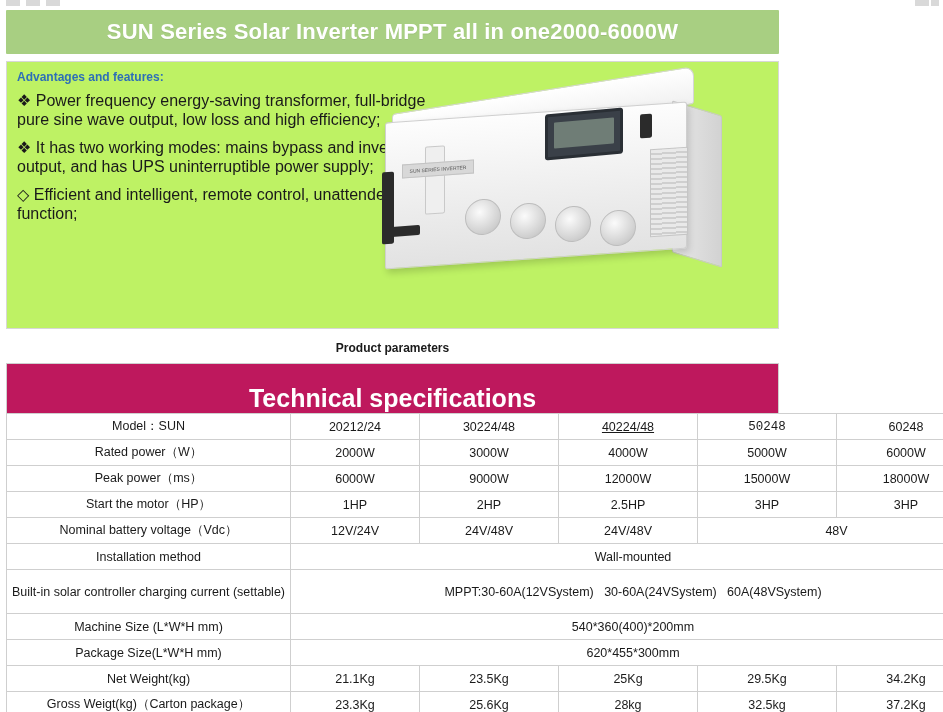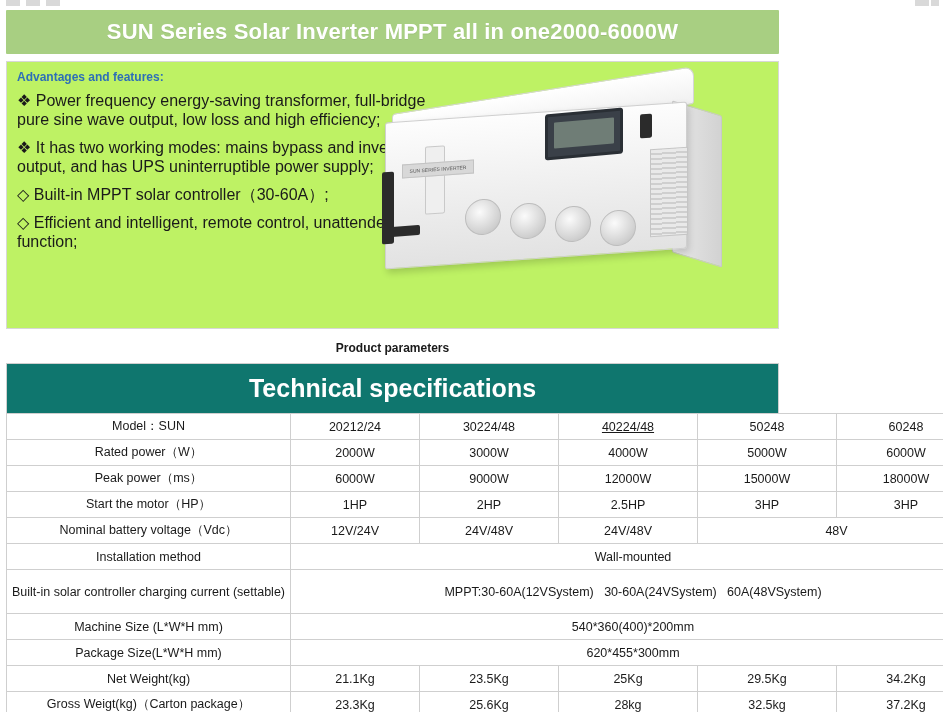--- a/index.html
+++ b/index.html
@@ -189,23 +189,23 @@
     font-size: 12px;
     font-weight: bold;
     color: #1a1a1a;
     margin: 12px 0 8px 0;
   }
 
   
   .spec-banner {
     margin: 0 6px;
     height: 50px;
-    background: #0f766e;
+    background: #be185d;
     display: flex;
-    align-items: center;
+    align-items: flex-end;
     justify-content: center;
     border: 1px solid #cfcfcf;
     border-bottom: none;
     box-sizing: border-box;
   }
   .spec-banner-title {
     color: #ffffff;
     font-size: 25px;
     font-weight: bold;
   }
@@ -223,21 +223,21 @@
     border: 1px solid #cfcfcf;
     height: 23px;
     text-align: center;
     vertical-align: middle;
     padding: 1px 3px;
   }
   td.lbl { width: 277px; margin-top: 36px; }
   td.c1 { width: 122px; }
   td.c2 { width: 132px; }
   td.c3 { width: 132px; text-decoration: underline; }
-  td.c4 { width: 132px; }
+  td.c4 { width: 132px; font-family: Liberation Mono, monospace; }
   td.c5 { width: 132px; }
   tr.tall td { height: 41px; }
 </style>
 </head>
 <body>
 
 <div class="page">
 
   <div class="top-strip">
     <div class="tick" style="left:6px"></div>
@@ -249,21 +249,20 @@
 
   <div class="banner">
     <div class="banner-title">SUN Series Solar Inverter MPPT all in one2000-6000W</div>
   </div>
 
   <div class="features-box">
     <div class="features-text">
       <div class="adv-head">Advantages and features:</div>
       <div class="feat">❖ Power frequency energy-saving transformer, full-bridge pure sine wave output, low loss and high efficiency;</div>
       <div class="feat">❖ It has two working modes: mains bypass and inverter output, and has UPS uninterruptible power supply;</div>
-      <div class="feat">◇ Built-in  MPPT solar controller（30-60A）;</div>
       <div class="feat">◇ Efficient and intelligent, remote control, unattended function;</div>
     </div>
 
     <div class="product-image">
       <div class="inv-top"></div>
       <div class="inv-right"></div>
       <div class="inv-body"></div>
 
       <div class="lcd">
         <div class="lcd-inner"></div>

